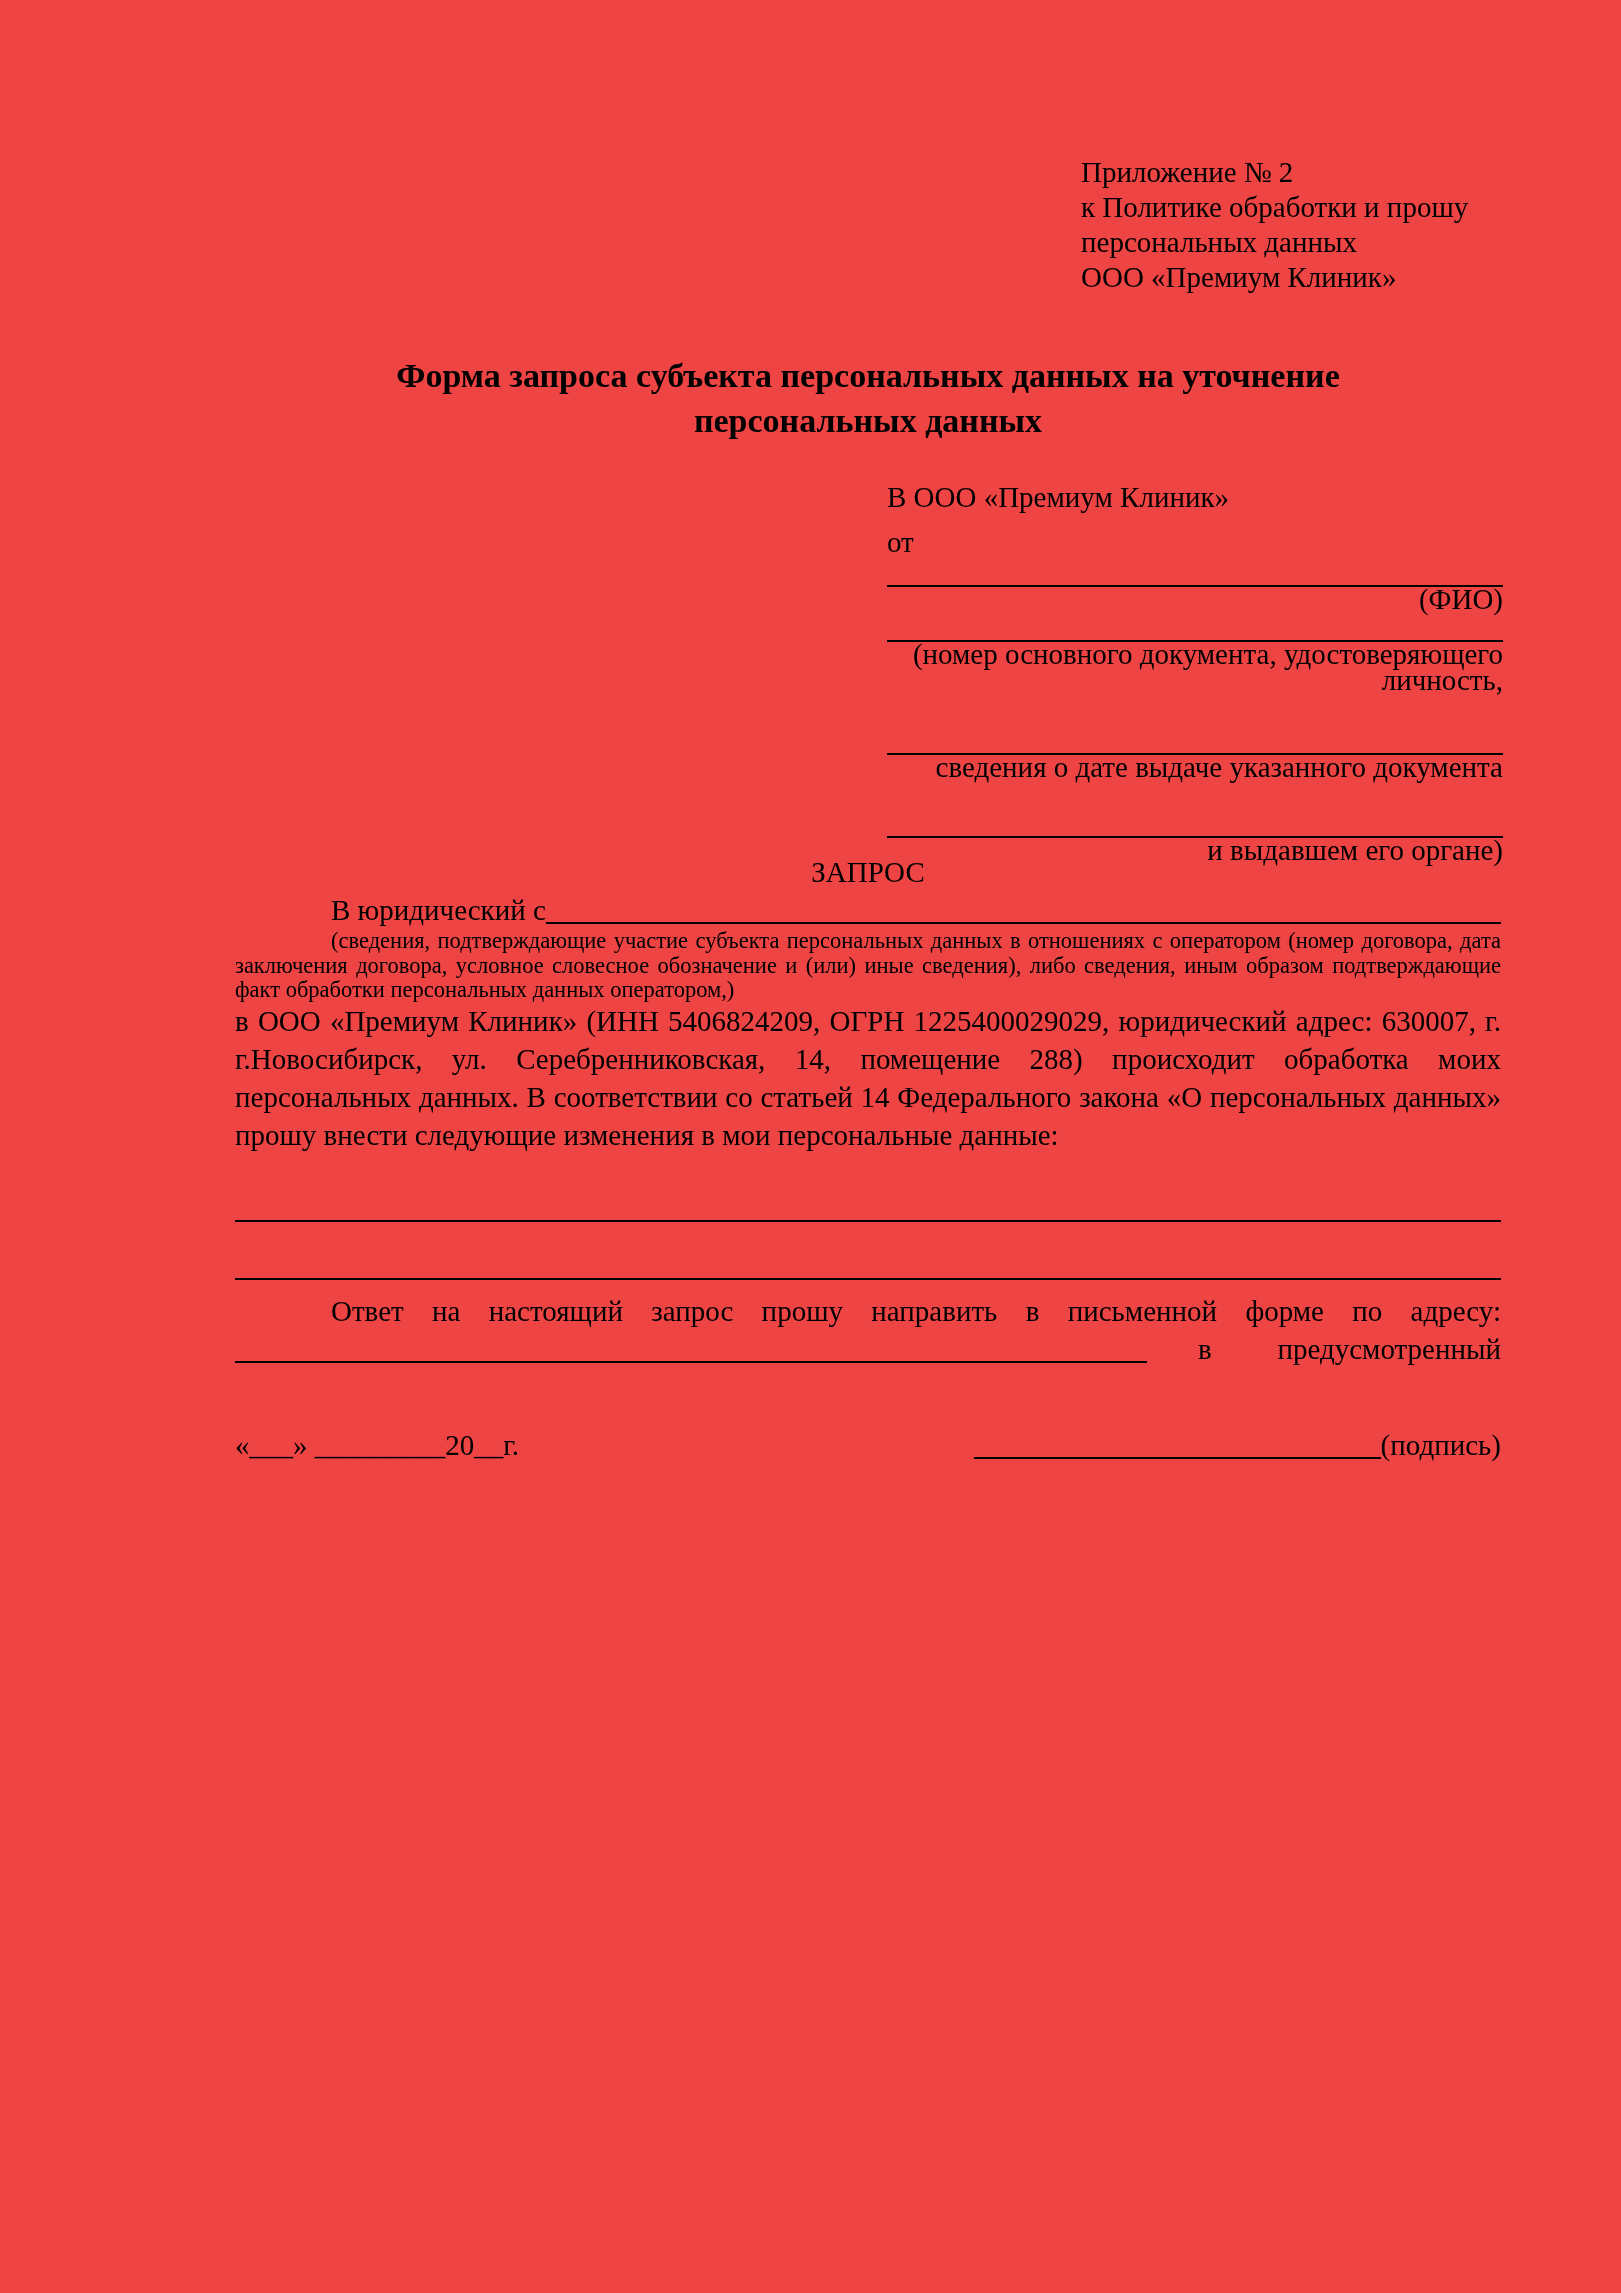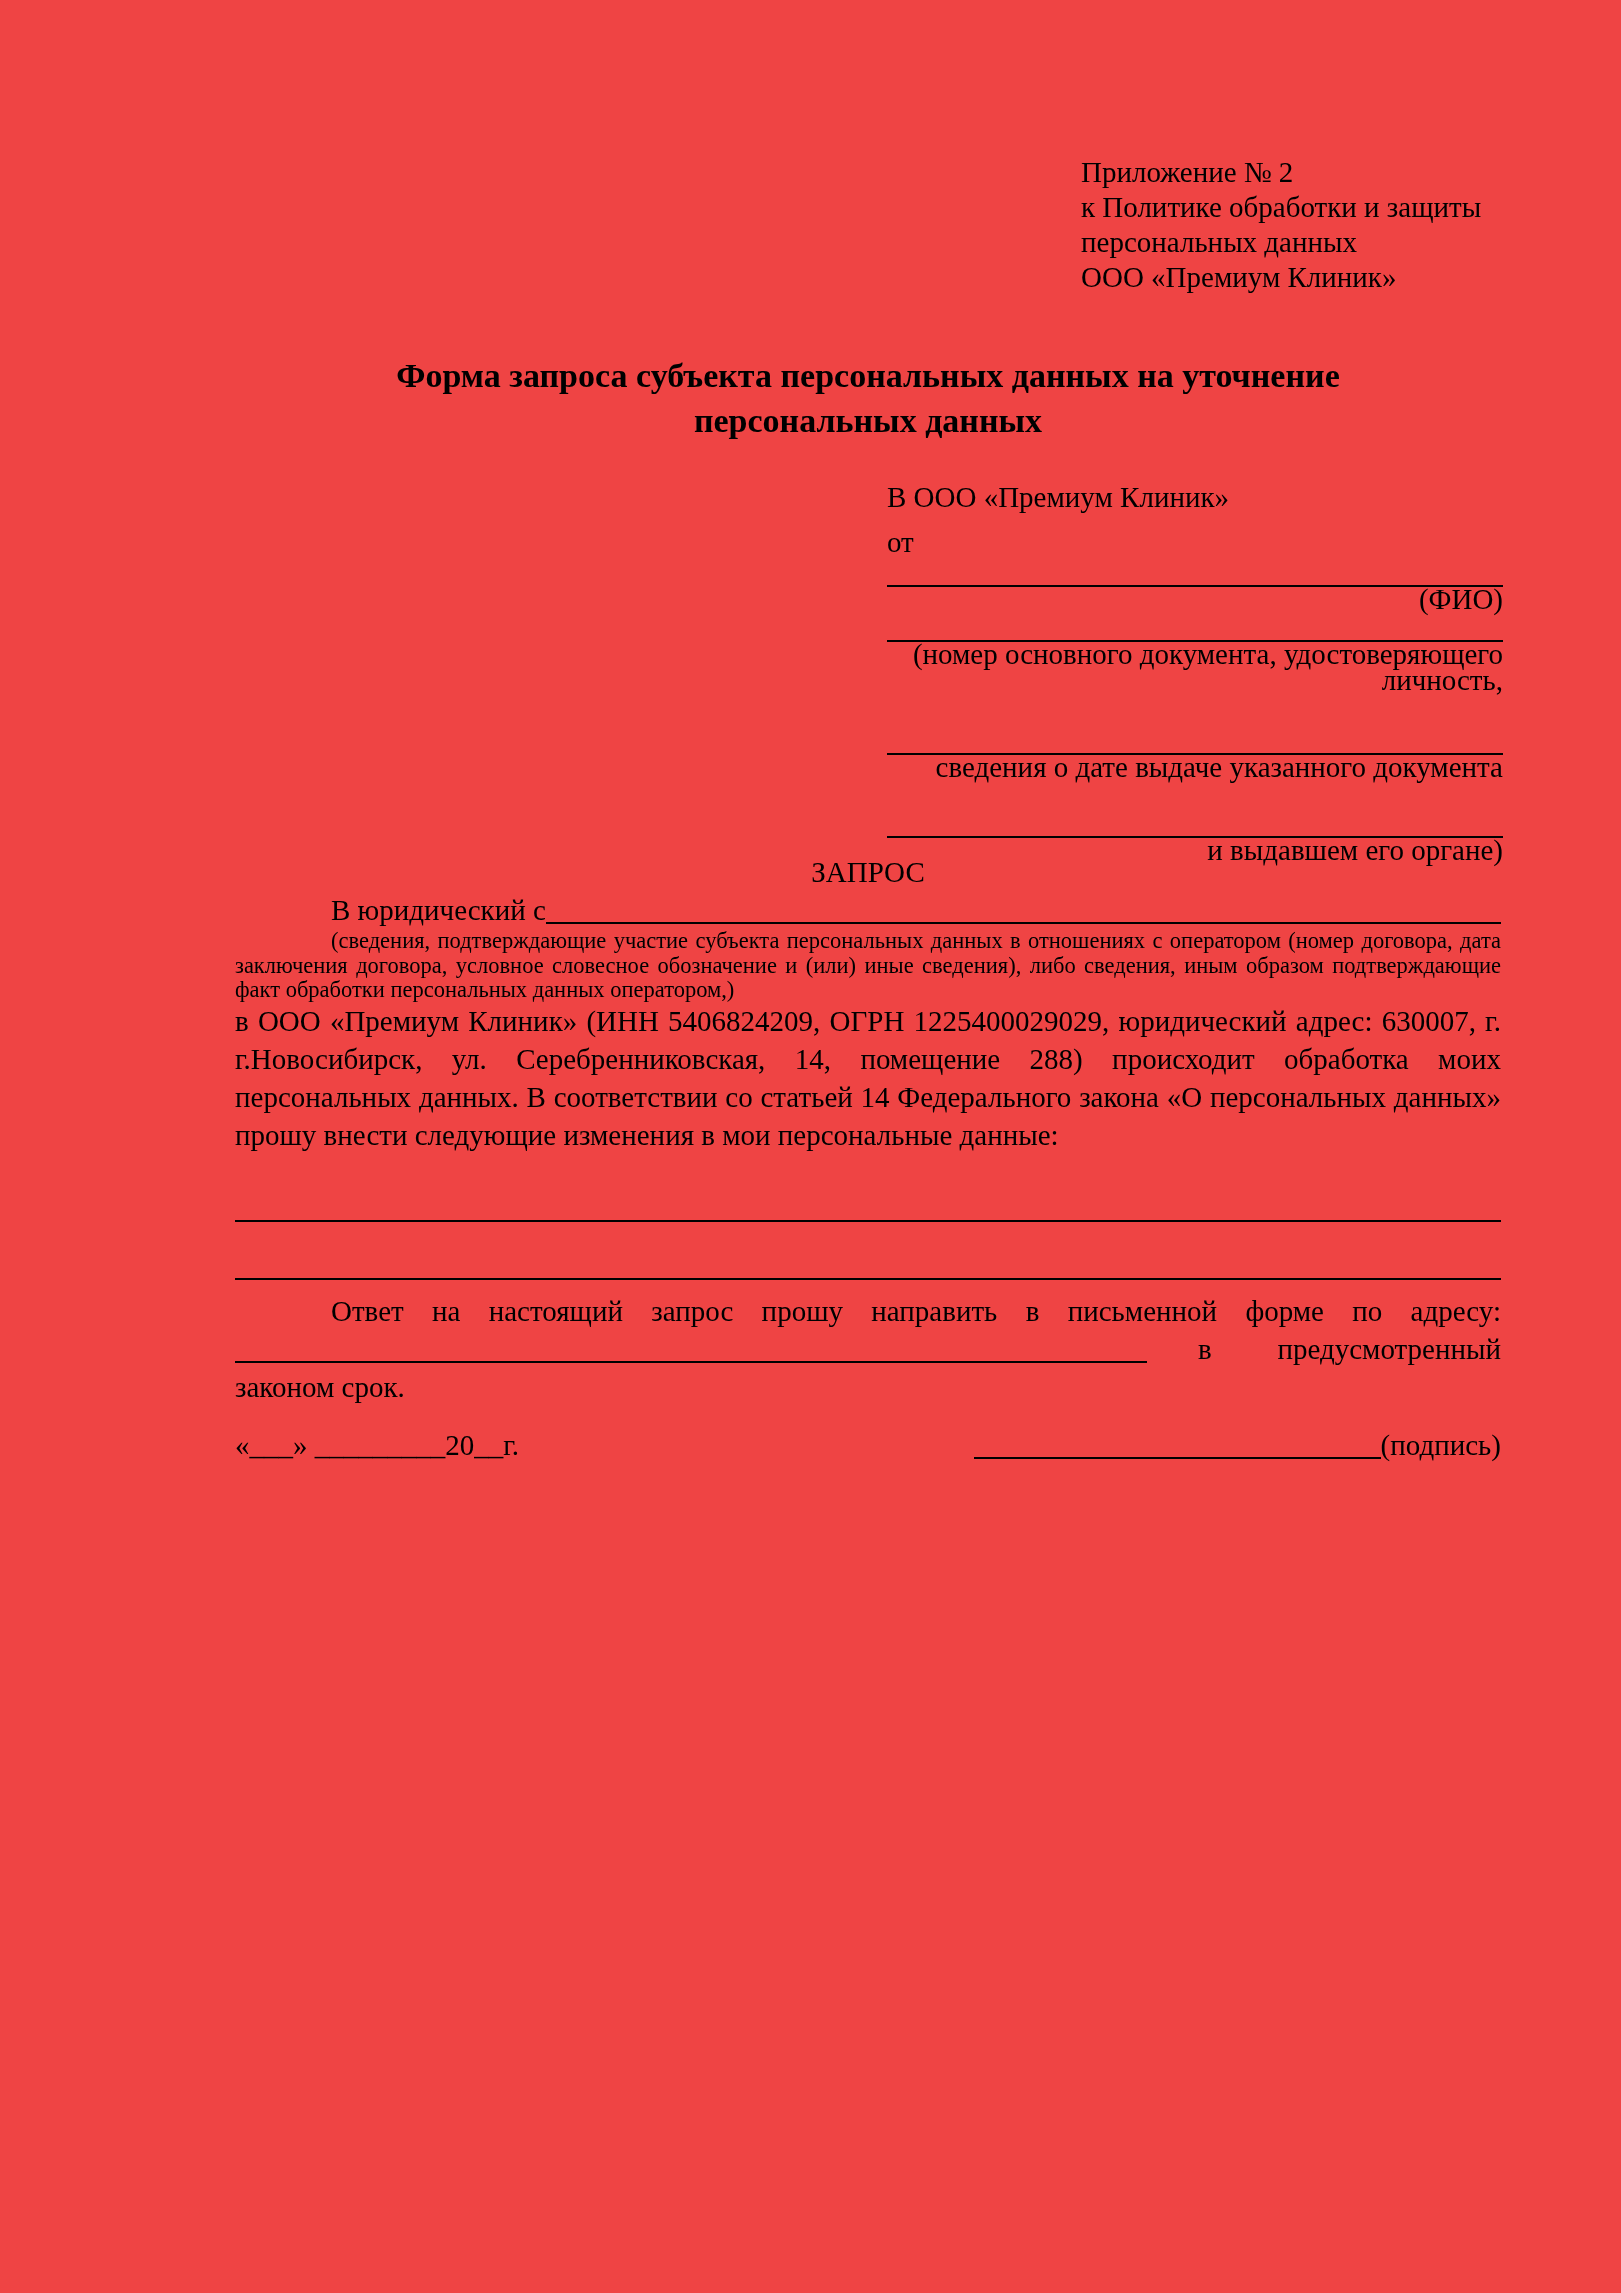--- a/index.html
+++ b/index.html
@@ -51,21 +51,21 @@
   .sig-group { display:flex; align-items:flex-end; }
   .sig-line { width:407px; height:0; border-bottom:2.9px solid #000; margin-bottom:5.9px; }
 </style>
 </head>
 <body>
 
 <div class="page">
 
   <div class="appendix">
     <div>Приложение № 2</div>
-    <div>к Политике обработки и защиты</div>
+    <div>к Политике обработки и прошу</div>
     <div>персональных данных</div>
     <div>ООО «Премиум Клиник»</div>
   </div>
 
   <div class="title-wrap">
     <div class="title-inner">Форма запроса субъекта персональных данных на уточнение персональных данных</div>
   </div>
 
   <div class="addressee">
     <div>В ООО «Премиум Клиник»</div>
@@ -96,21 +96,20 @@
 
   <div class="reply">
     <div class="sentence">Ответ на настоящий запрос прошу направить в письменной форме по адресу:</div>
     <div class="line2">
       <span class="fill-addr"></span>
       <span class="tail">
         <span>в</span>
         <span>предусмотренный</span>
       </span>
     </div>
-    <div>законом срок.</div>
   </div>
 
   <div class="footer">
     <span>«___» _________20__г.</span>
     <span class="sig-group">
       <span class="sig-line"></span>
       <span>(подпись)</span>
     </span>
   </div>
 

